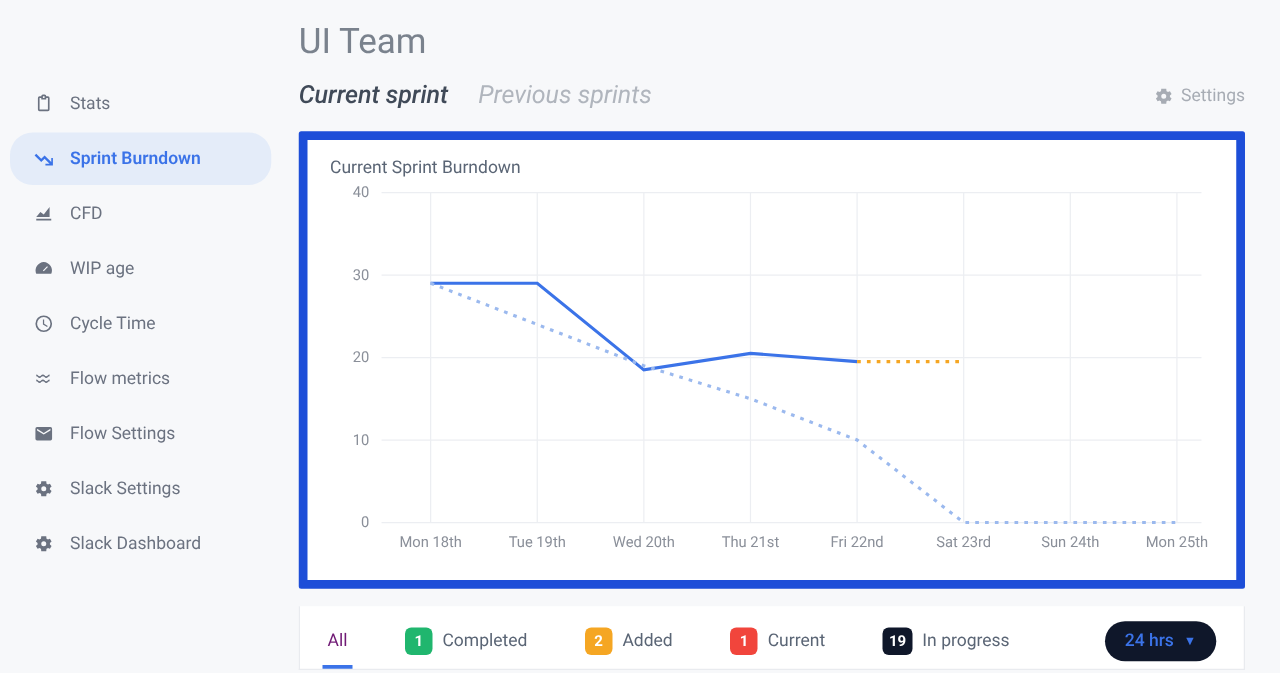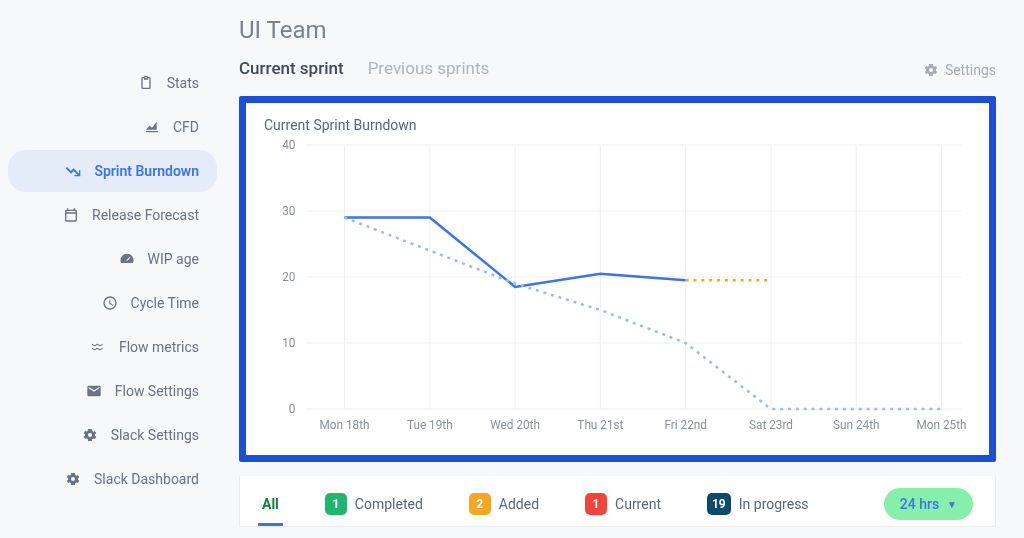--- a/index.html
+++ b/index.html
@@ -12,37 +12,36 @@
     color: #5a6575;
     font-size: 14px;
   }
   .app { display: flex; height: 100%; }
   .sidebar { width: 225px; padding-top: 60px; }
   .sidebar-item {
     display: flex; align-items: center;
     padding: 12px 18px; margin: 2px 8px;
     border-radius: 18px; cursor: pointer;
     color: #6b7280;
-    justify-content: flex-end;
   }
   .sidebar-item.active {
     background: #e4ecf9;
     color: #3b73e8;
     font-weight: 600;
   }
   .sidebar-item .icon {
     width: 18px; height: 18px; margin-right: 12px;
     display: inline-flex; align-items: center; justify-content: center;
   }
   .sidebar-item .icon svg { width: 16px; height: 16px; fill: currentColor; }
 
   .main { flex: 1; padding: 16px 28px 0 14px; display: flex; flex-direction: column; }
-  .page-title { font-size: 24px; font-weight: 400; color: #7a828d; margin-bottom: 14px; }
+  .page-title { font-size: 28px; font-weight: 400; color: #7a828d; margin-bottom: 14px; }
   .tabbar { display: flex; align-items: center; margin-bottom: 14px; }
-  .tab { font-size: 17px; margin-right: 24px; padding-bottom: 4px; cursor: pointer; color: #b0b5bd; }
+  .tab { font-size: 20px; margin-right: 24px; padding-bottom: 4px; cursor: pointer; color: #b0b5bd; font-style: italic; }
   .tab.active { color: #404a58; font-weight: 500; }
   .spacer { flex: 1; }
   .settings-btn { display: flex; align-items: center; color: #a7acb4; font-size: 14px; cursor: pointer; }
   .settings-btn .icon { margin-right: 6px; display: inline-flex; }
   .settings-btn .icon svg { width: 16px; height: 16px; fill: currentColor; }
 
   .card {
     background: #fff; border: 7px solid #1d4ed8;
     border-radius: 2px; padding: 14px 18px 18px 18px;
   }
@@ -51,80 +50,72 @@
   .chart-svg { width: 100%; height: 100%; display: block; }
 
   .filter-bar {
     background: #fff; border: 1px solid #e9ebef;
     border-top: none;
     padding: 12px 22px 6px 22px;
     display: flex; align-items: center; gap: 46px;
     margin-top: 14px;
   }
   .filter { display: flex; align-items: center; gap: 8px; cursor: pointer; color: #5a6575; }
-  .filter.active { color: #15803d; font-weight: 700; position: relative; }
+  .filter.active { color: #701a75; font-weight: 400; position: relative; }
   .filter.active::after {
     content: ""; position: absolute; left: -4px; right: -4px; bottom: -14px;
     height: 3px; background: #3b73e8;
   }
   .badge {
     min-width: 22px; height: 22px; padding: 0 5px;
     border-radius: 5px; color: #fff; font-weight: 700; font-size: 12px;
     display: inline-flex; align-items: center; justify-content: center;
   }
   .badge.green  { background: #20b66e; }
   .badge.orange { background: #f5a623; }
   .badge.red    { background: #f1453c; }
-  .badge.blue   { background: #0c4a6e; }
+  .badge.blue   { background: #0f172a; }
   .time-pill {
     margin-left: auto;
-    background: #86efac; color: #3b73e8;
+    background: #0f172a; color: #3b73e8;
     padding: 8px 16px; border-radius: 20px;
     display: flex; align-items: center; gap: 8px;
     font-weight: 500; cursor: pointer;
   }
   .time-pill .caret { font-size: 10px; }
 </style>
 </head>
 <body>
 
 <div class="app">
 
   <div class="sidebar">
     <div class="sidebar-item">
       <span class="icon">
           <svg viewBox="0 0 24 24">
             <path d="M17 3h-2a2 2 0 0 0-2-2h-2a2 2 0 0 0-2 2H7a2 2 0 0 0-2 2v14a2 2 0 0 0 2 2h10a2 2 0 0 0 2-2V5a2 2 0 0 0-2-2zm-6 0h2v2h-2V3zm6 16H7V5h2v2h6V5h2v14z"></path>
           </svg>
         </span>
       <span>Stats</span>
     </div>
+    <div class="sidebar-item active">
+      <span class="icon">
+          <svg viewBox="0 0 24 24">
+            <path d="M3 6l6 6 4-4 8 8v-5h2v9h-9v-2h5l-6-6-4 4L1 8l2-2z"></path>
+          </svg>
+        </span>
+      <span>Sprint Burndown</span>
+    </div>
     <div class="sidebar-item">
       <span class="icon">
           <svg viewBox="0 0 24 24">
             <path d="M3 18h18v2H3v-2zm0-2l5-6 4 3 7-9v12H3z"></path>
           </svg>
         </span>
       <span>CFD</span>
-    </div>
-    <div class="sidebar-item active">
-      <span class="icon">
-          <svg viewBox="0 0 24 24">
-            <path d="M3 6l6 6 4-4 8 8v-5h2v9h-9v-2h5l-6-6-4 4L1 8l2-2z"></path>
-          </svg>
-        </span>
-      <span>Sprint Burndown</span>
-    </div>
-    <div class="sidebar-item">
-      <span class="icon">
-          <svg viewBox="0 0 24 24">
-            <path d="M19 4h-1V2h-2v2H8V2H6v2H5a2 2 0 0 0-2 2v14a2 2 0 0 0 2 2h14a2 2 0 0 0 2-2V6a2 2 0 0 0-2-2zm0 16H5V10h14v10zm0-12H5V6h14v2z"></path>
-          </svg>
-        </span>
-      <span>Release Forecast</span>
     </div>
     <div class="sidebar-item">
       <span class="icon">
           <svg viewBox="0 0 24 24">
             <path d="M12 4a10 10 0 0 0-9 14h18a10 10 0 0 0-9-14zm-1 10l5-5 1 1-5 5-1-1z"></path>
           </svg>
         </span>
       <span>WIP age</span>
     </div>
     <div class="sidebar-item">

